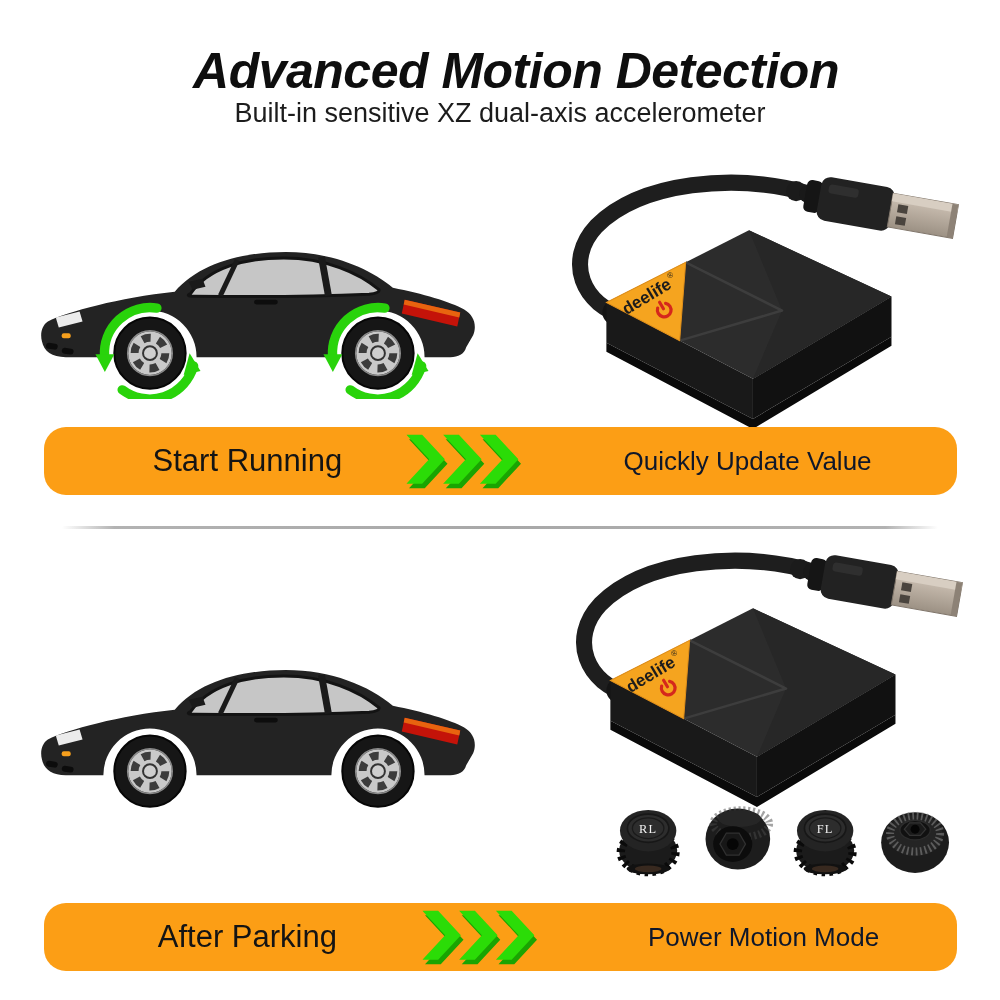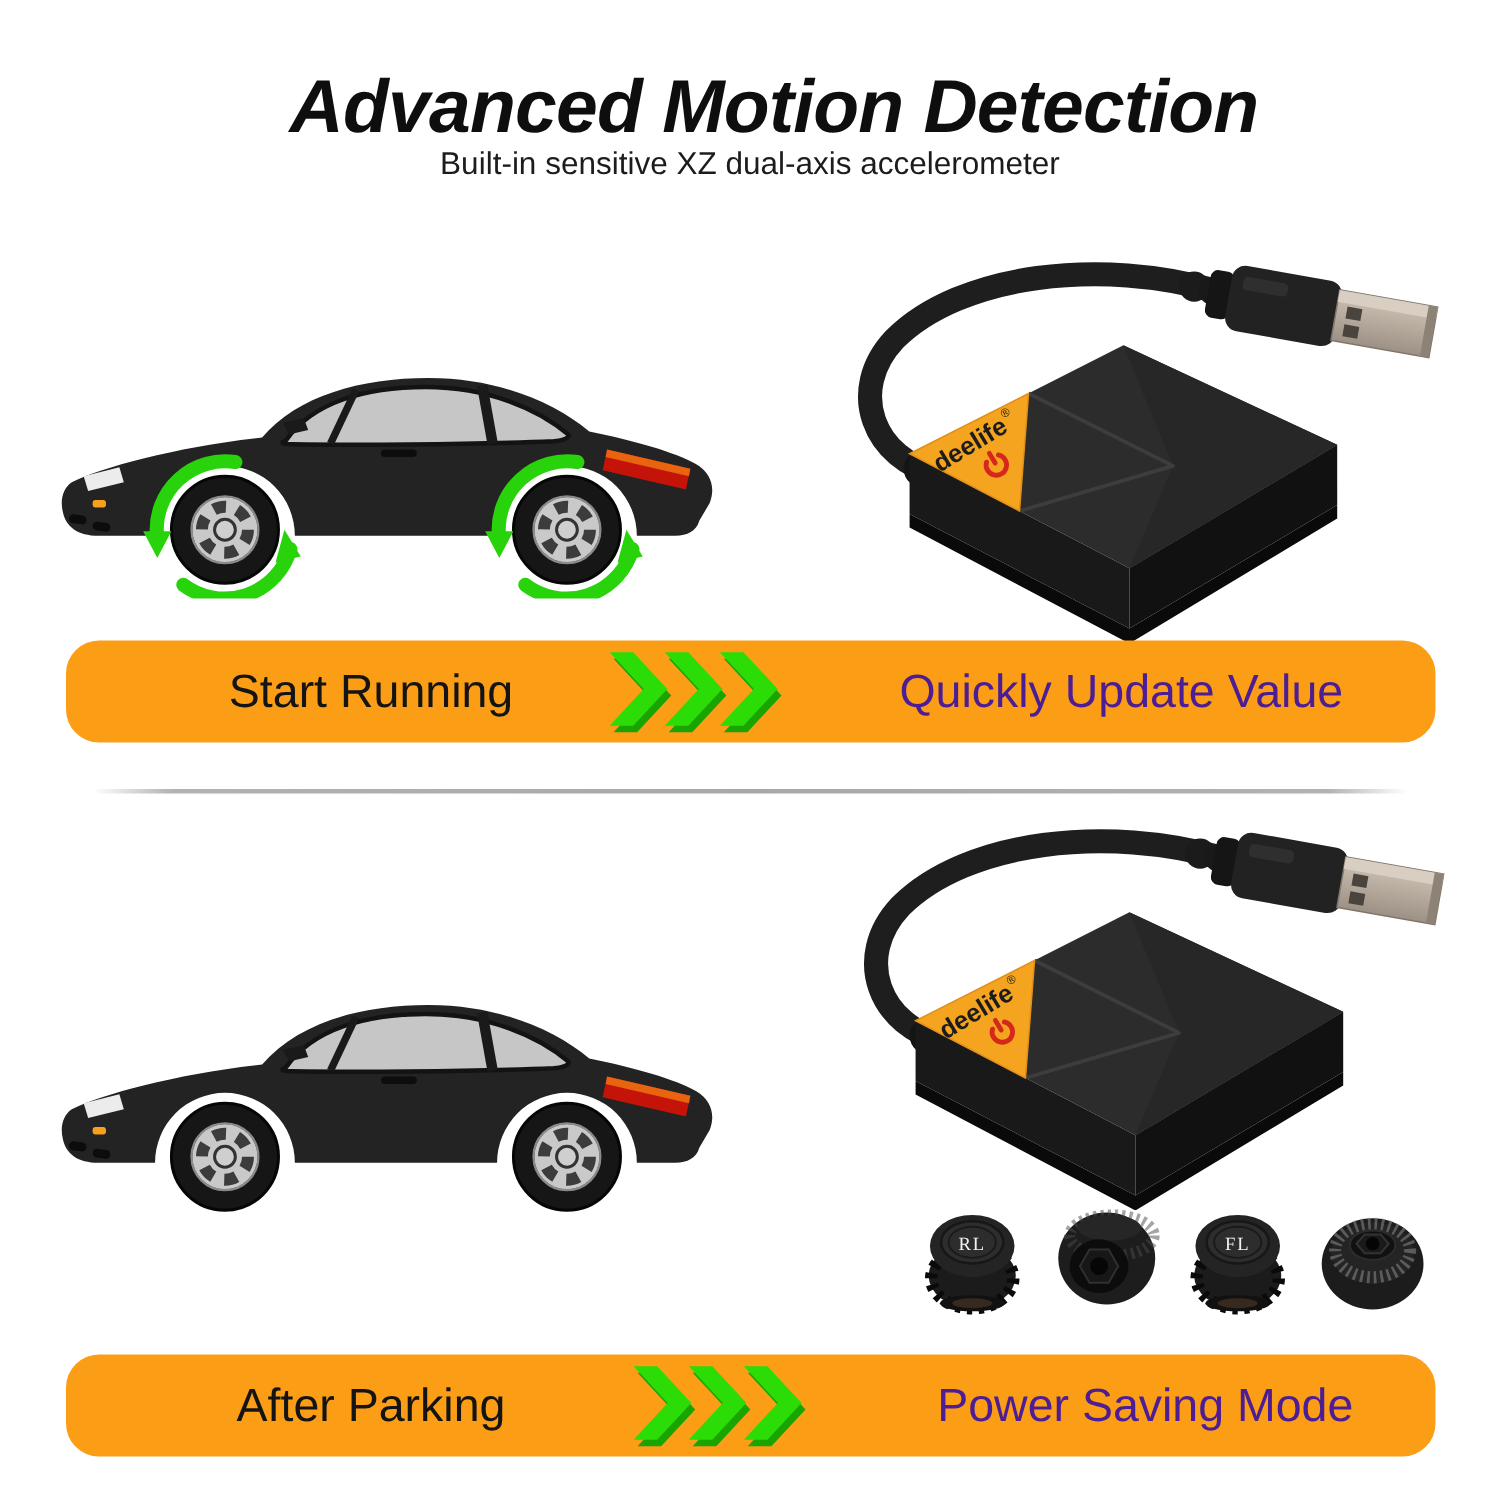--- a/index.html
+++ b/index.html
@@ -6,35 +6,35 @@
   .canvas{
     position:relative;width:1000px;height:1000px;background:#ffffff;overflow:hidden;
     font-family:"Liberation Sans", sans-serif;
   }
   .title{
     position:absolute;top:26px;left:0;width:100%;text-align:center;
     font-size:50px;font-weight:bold;letter-spacing:-0.5px;color:#0e0e0e;margin:16px;font-style:italic;
   }
   .subtitle{
     position:absolute;top:98px;left:0;width:100%;text-align:center;
-    font-size:21px;font-weight:400;color:#1c1c1c;margin:0;
+    font-size:27px;font-weight:400;color:#1c1c1c;margin:0;
   }
   .car-top{position:absolute;left:32px;top:230px;width:456px;height:169px;}
   .device-top{position:absolute;left:552px;top:166px;width:432px;height:263px;}
   .car-bottom{position:absolute;left:32px;top:648px;width:456px;height:169px;}
   .device-bottom{position:absolute;left:556px;top:544px;width:432px;height:263px;}
   .banner{
     position:absolute;left:44px;width:913px;height:68px;background:#FC9E15;
     border-radius:22px;display:flex;align-items:center;padding-left:58px;box-sizing:border-box;
   }
   .banner-running{top:427px;}
   .banner-parking{top:903px;gap:16px;}
   .banner-label-left{flex:0 0 34%;text-align:center;font-size:31px;color:#141414;}
   .banner-chevrons{flex:0 0 17%;display:flex;justify-content:center;align-items:center;}
-  .banner-label-right{flex:1 1 auto;text-align:center;font-size:31px;color:#4c1d95;}
+  .banner-label-right{flex:1 1 auto;text-align:center;font-size:26px;color:#0f172a;}
   .divider{
     position:absolute;top:526px;left:62px;width:876px;height:3px;border-radius:2px;
     background:linear-gradient(90deg, rgba(170,170,170,0) 0%, rgba(165,165,165,0.85) 6%,
       #a8a8a8 50%, rgba(165,165,165,0.85) 94%, rgba(170,170,170,0) 100%);
   }
   .caps-row{
     position:absolute;left:610px;top:796px;width:346px;height:88px;
     display:flex;align-items:flex-start;gap:11px;
   }
   .caps-row svg{display:block;}
@@ -222,16 +222,16 @@
     </svg>
   </div>
 
   <div class="banner banner-parking">
     <span class="banner-label-left">After Parking</span>
     <span class="banner-chevrons">
       <svg width="118" height="56" viewBox="0 0 134 64">
         <use href="#sym-chevrons"></use>
       </svg>
     </span>
-    <span class="banner-label-right">Power Saving Mode</span>
+    <span class="banner-label-right">Power Motion Mode</span>
   </div>
 
 </div>
 
 </body></html>

